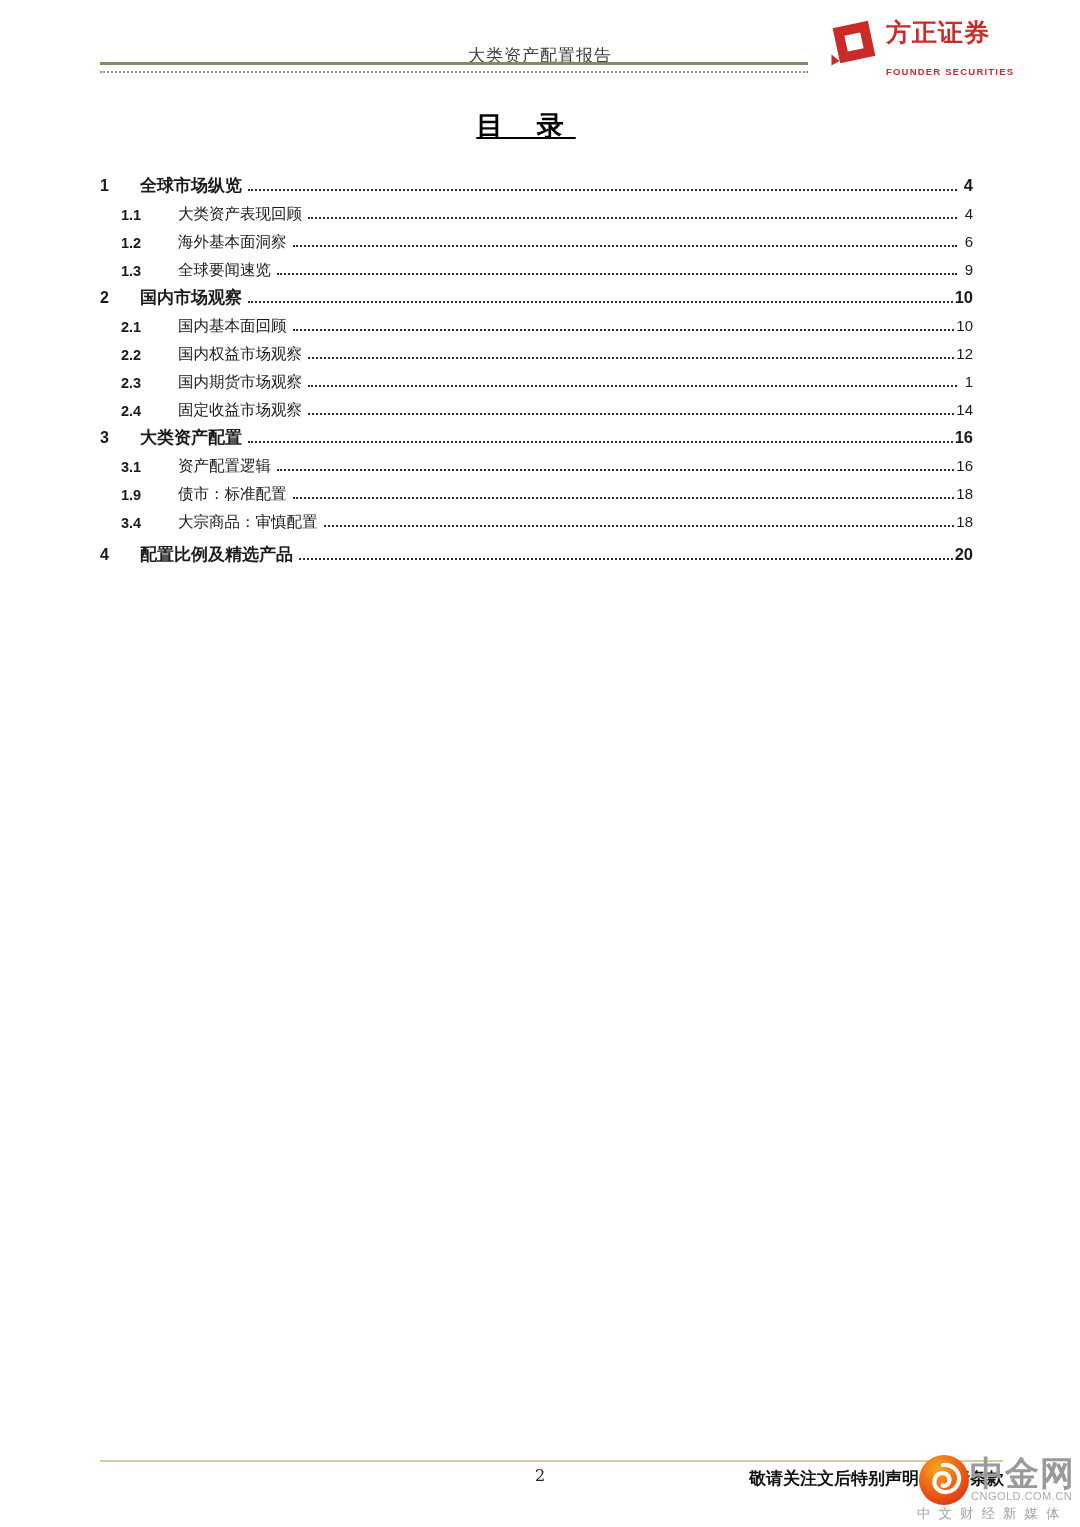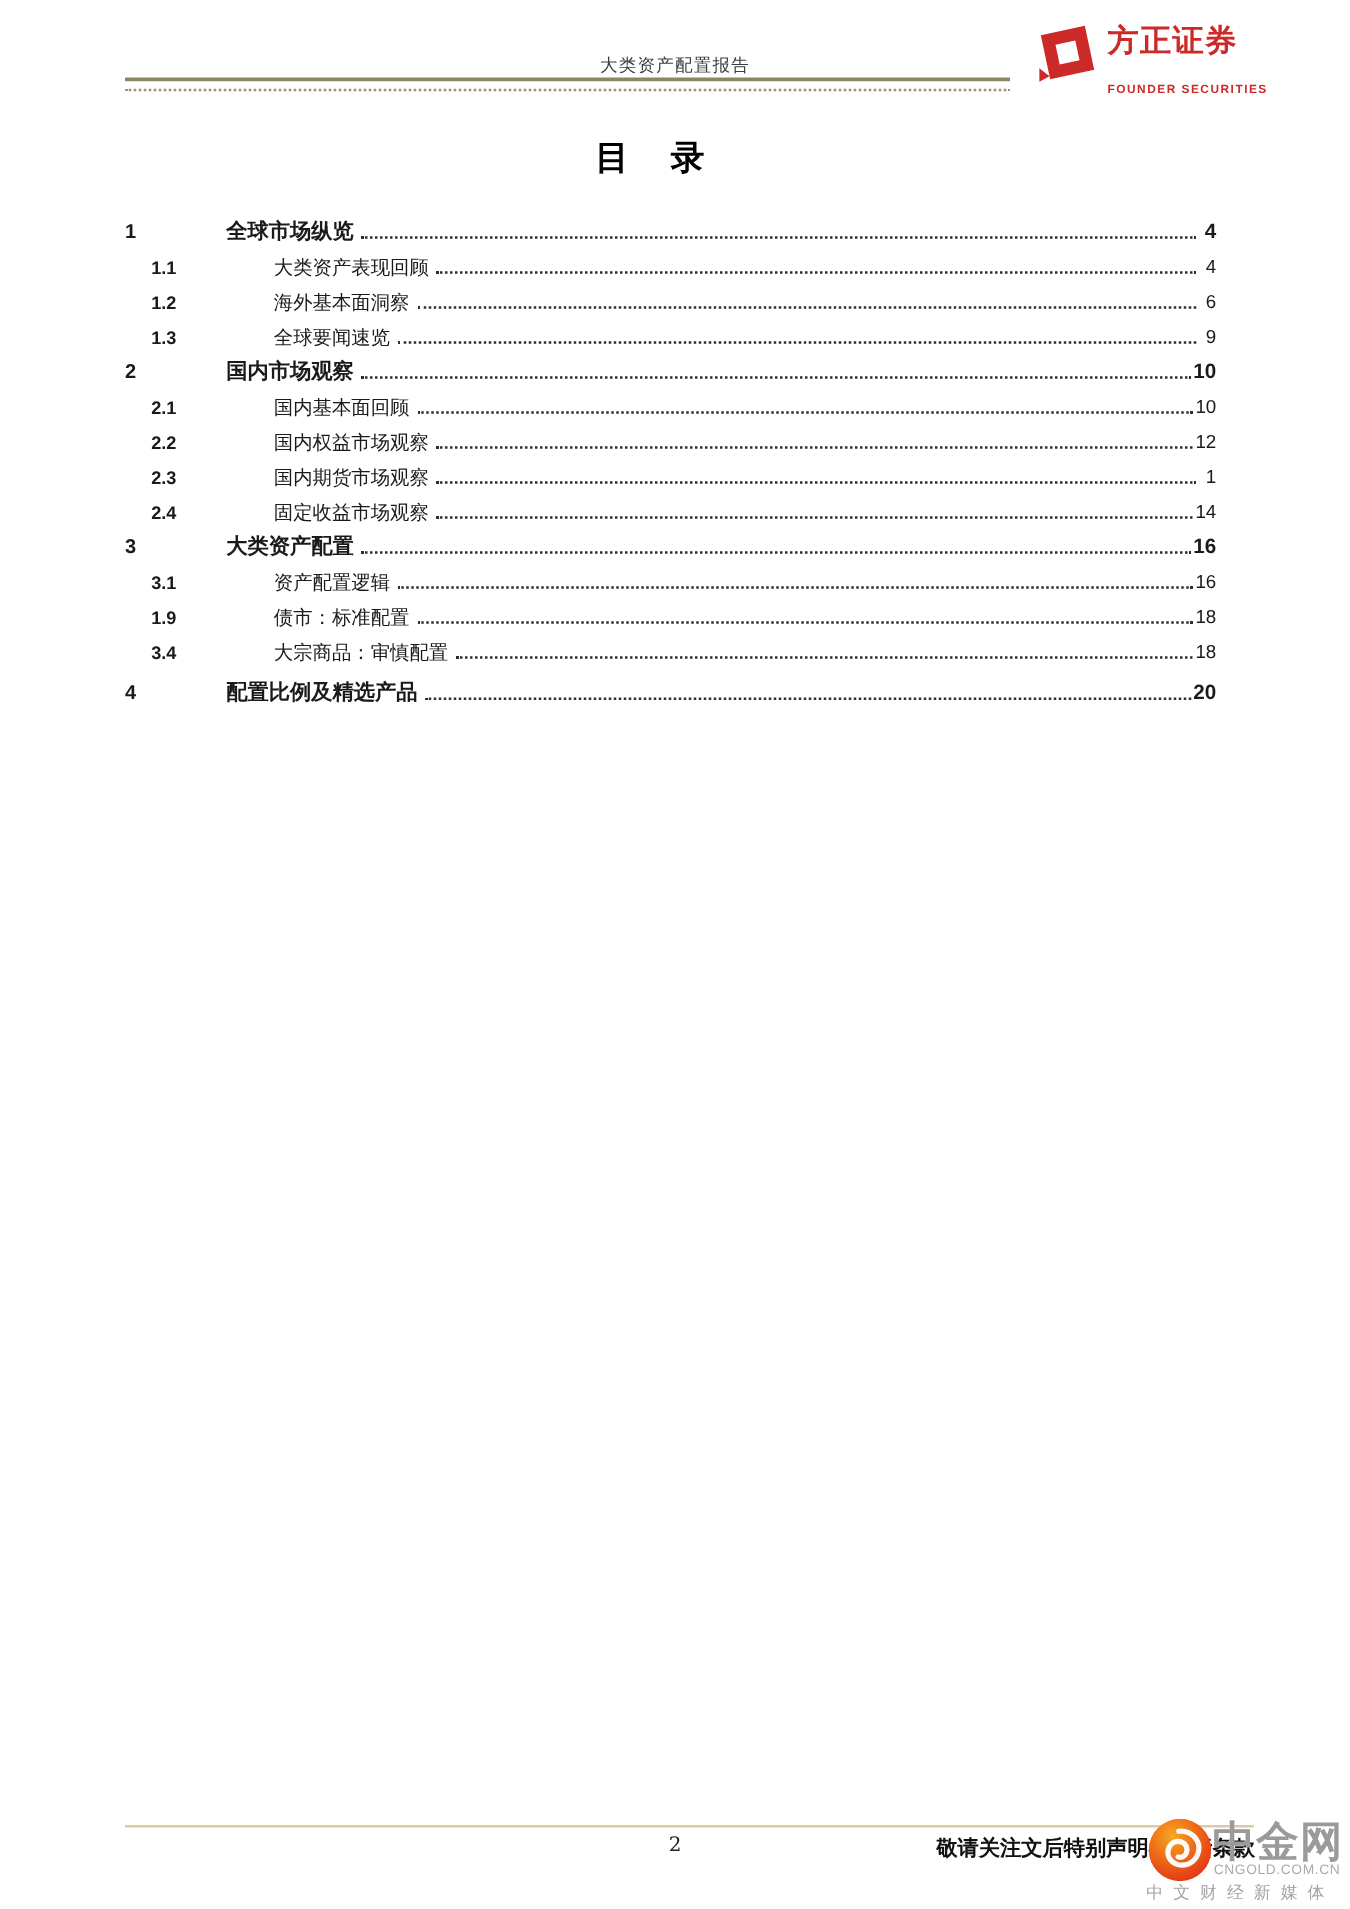--- a/index.html
+++ b/index.html
@@ -15,21 +15,21 @@
     margin: 0 auto;
     background: #ffffff;
     overflow: hidden;
   }
 
   
   .header-title {
     position: absolute;
     top: 44px; left: 0; width: 1080px;
     text-align: center;
-    font-size: 14px;
+    font-size: 17px;
     color: #3d3d3d;
     letter-spacing: 1px;
   }
   .header-rule-solid {
     position: absolute;
     top: 62px; left: 100px; width: 708px; height: 2.5px;
     background: #8c8665;
   }
   .header-rule-dotted {
     position: absolute;
@@ -64,20 +64,21 @@
   
   .toc-title {
     position: absolute;
     top: 108px; left: 0; width: 1040px;
     text-align: center;
     font-size: 27px;
     font-weight: bold;
     letter-spacing: 12px;
     text-indent: 12px;
     color: #000;
+    text-decoration: underline;
   }
   .toc {
     position: absolute;
     top: 168px; left: 100px; width: 873px;
   }
   .toc-row {
     display: flex;
     align-items: flex-end;
     height: 28px;
     font-size: 15.5px;
@@ -86,21 +87,21 @@
   .toc-row.level-1 { font-size: 17px; font-weight: bold; }
   .toc-row.pre-gap { margin-top: 5px; }
   .toc-num {
     font-family: "Liberation Sans", "DejaVu Sans", sans-serif;
     font-weight: bold;
     flex: 0 0 auto;
   }
   .level-1 .toc-num { width: 40px; font-size: 16px; }
   .level-2 { padding-left: 21px; }
   .level-2 .toc-num { width: 57px; font-size: 14.5px; }
-  .toc-label { flex: 0 0 auto; white-space: nowrap; margin-left: 41px; }
+  .toc-label { flex: 0 0 auto; white-space: nowrap; }
   .toc-leader {
     flex: 1 1 auto;
     border-bottom: 2px dotted #2e2e2e;
     margin: 0 2px 5px 6px;
     min-width: 20px;
   }
   .toc-page {
     flex: 0 0 auto;
     font-family: "Liberation Sans", "DejaVu Sans", sans-serif;
     font-weight: normal;

